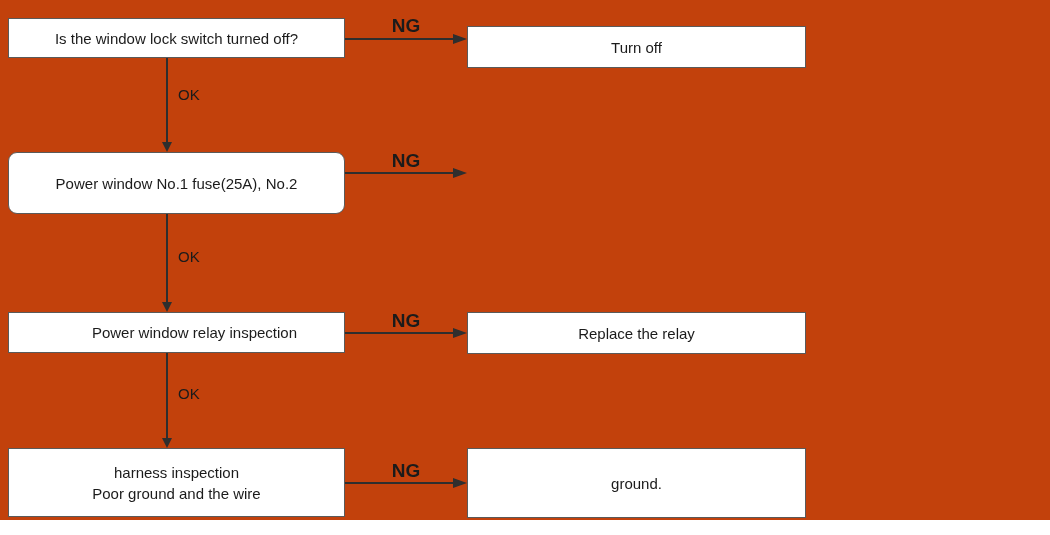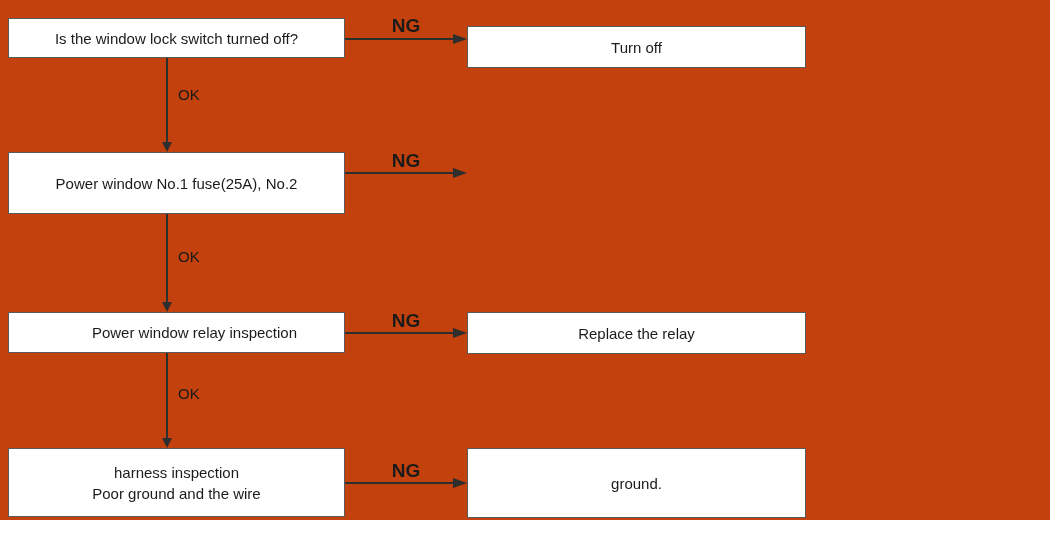--- a/index.html
+++ b/index.html
@@ -28,21 +28,21 @@
     text-align: center;
     font-size: 15px;
     line-height: 21px;
     color: #1b1b1b;
   }
   .box-left  { left: 8px;   width: 337px; }
   .box-right { left: 467px; width: 339px; }
 
   .r1l { top: 18px;  height: 40px; }
   .r1r { top: 18px;  height: 42px; margin-top: 8px; }
-  .r2l { top: 152px; height: 62px; }
+  .r2l { top: 152px; height: 62px; border-radius: 9px; }
   .r2r { top: 152px; height: 42px; }
   .r3l { top: 312px; height: 41px; padding-left: 36px; }
   .r3r { top: 312px; height: 42px; }
   .r4l { top: 448px; height: 69px; }
   .r4r { top: 448px; height: 70px; }
 
   .hline {
     position: absolute;
     left: 345px;
     width: 108px;

